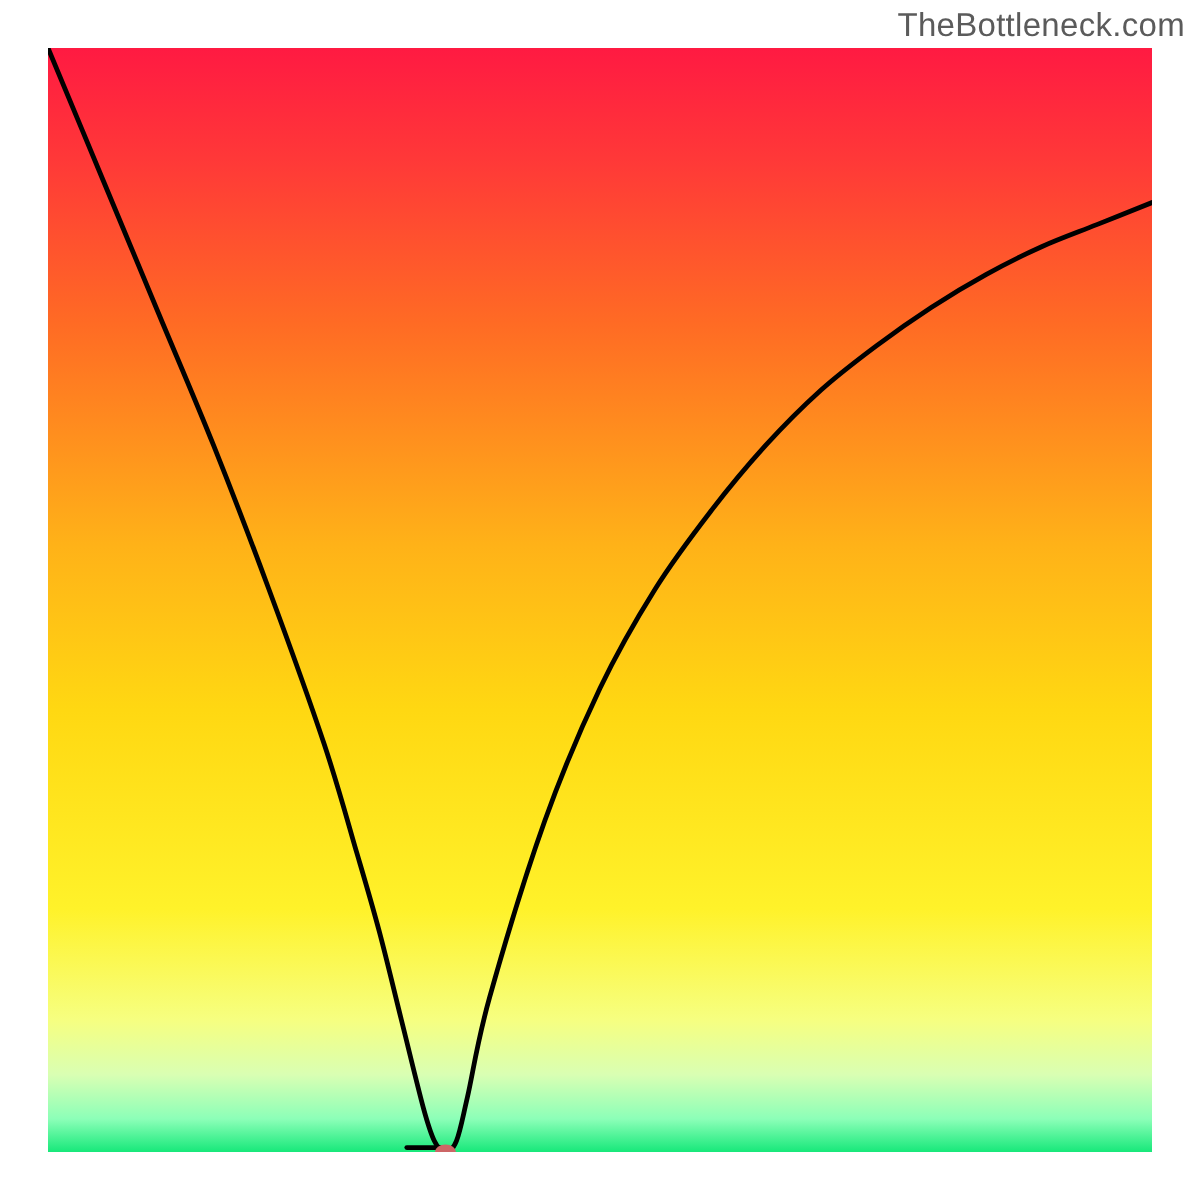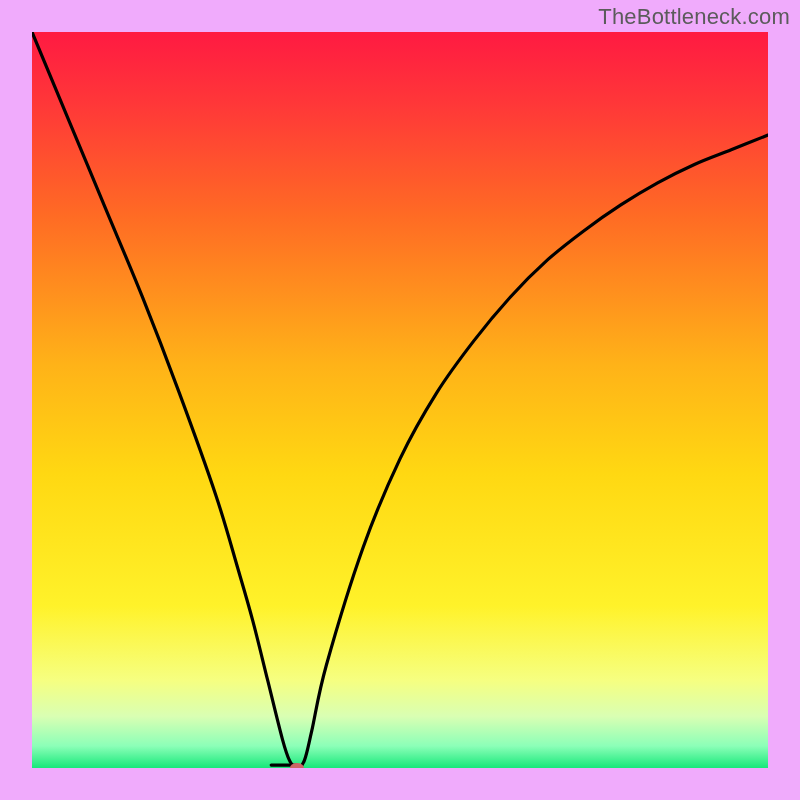--- a/index.html
+++ b/index.html
@@ -8,21 +8,21 @@
     width: 800px;
     height: 800px;
     overflow: hidden;
     background: #000;
     font-family: Arial, Helvetica, sans-serif;
   }
   .frame {
     position: relative;
     width: 800px;
     height: 800px;
-    background: #f0abfc;
+    background: #ffffff;
   }
   .plot-area {
     position: absolute;
     left: 32px;
     top: 32px;
     width: 736px;
     height: 736px;
     overflow: hidden;
   }
   .gradient-bg {

